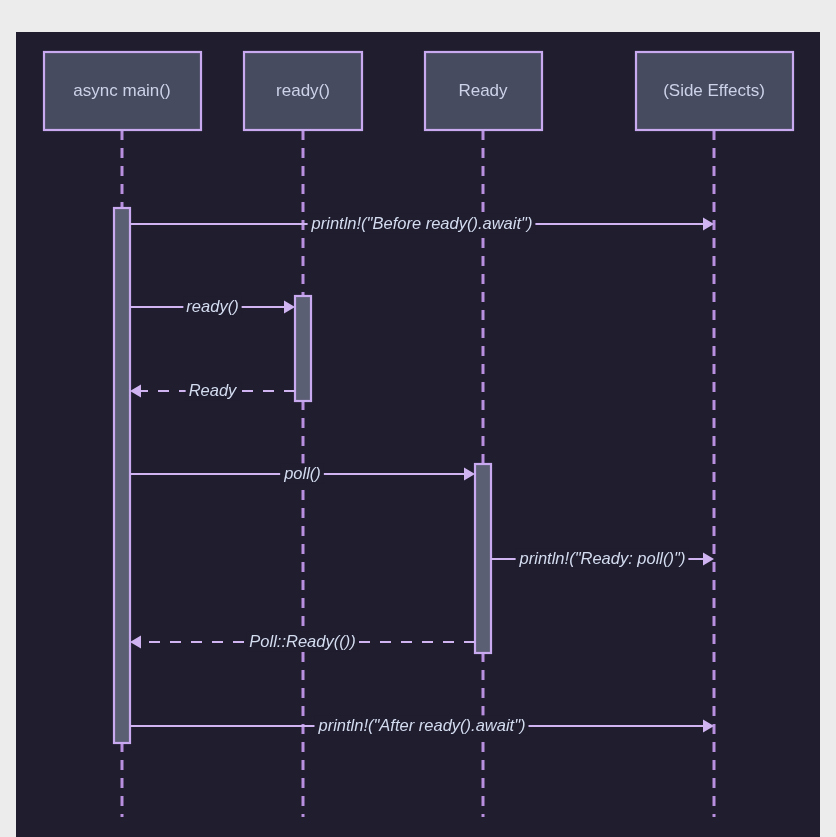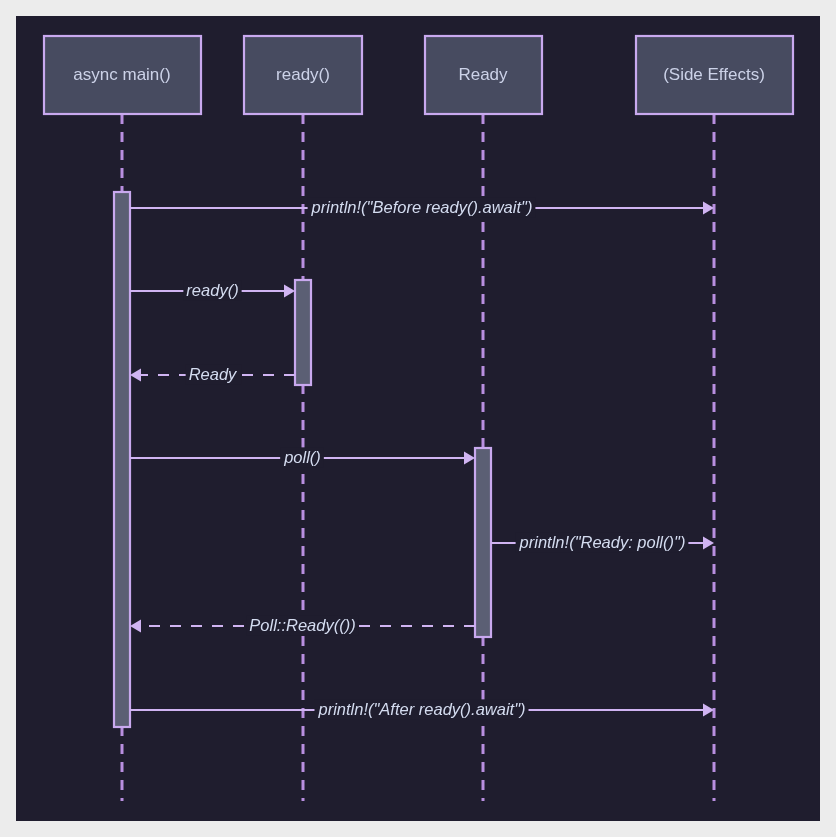--- a/index.html
+++ b/index.html
@@ -9,21 +9,21 @@
   }
   body {
     width: 836px;
     height: 837px;
     overflow: hidden;
     font-family: "Liberation Sans", sans-serif;
   }
   #diagram-canvas {
     position: absolute;
     left: 16px;
-    top: 16px;
+    top: 32px;
     width: 804px;
     height: 805px;
     background: #1f1d2e;
   }
   .svg-root {
     display: block;
     width: 804px;
     height: 805px;
   }
   .participant-box-rect {

